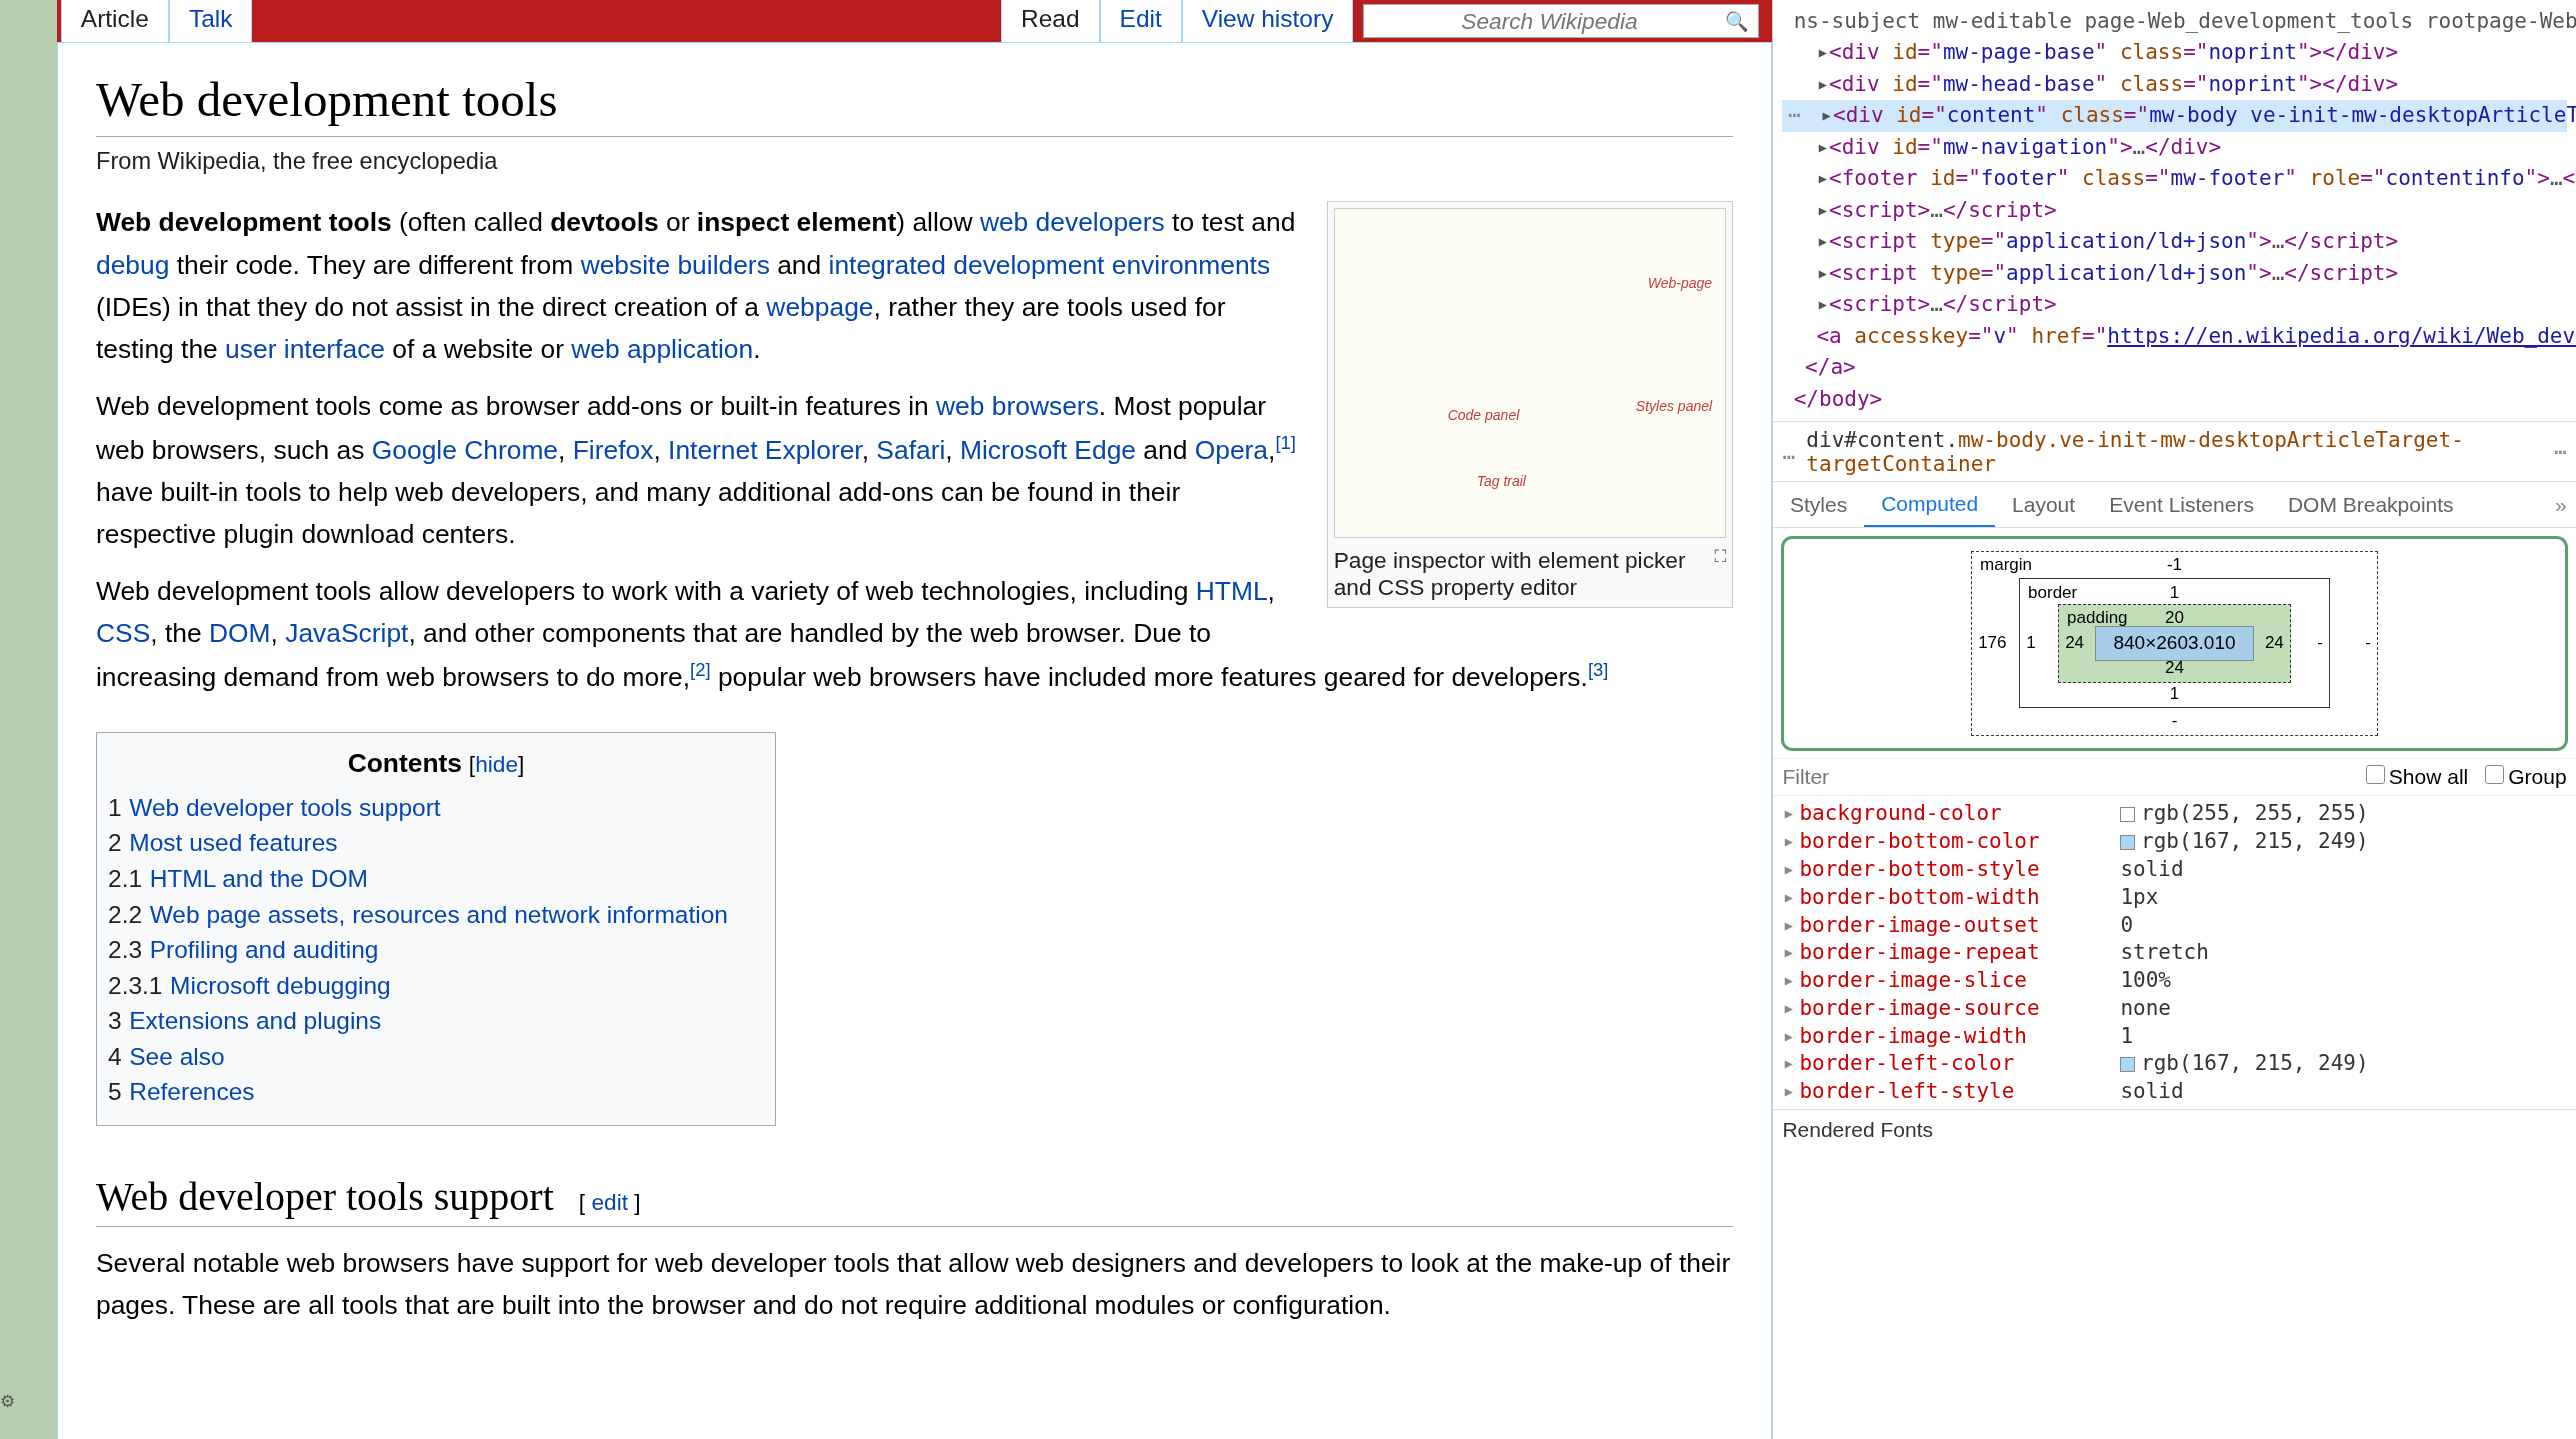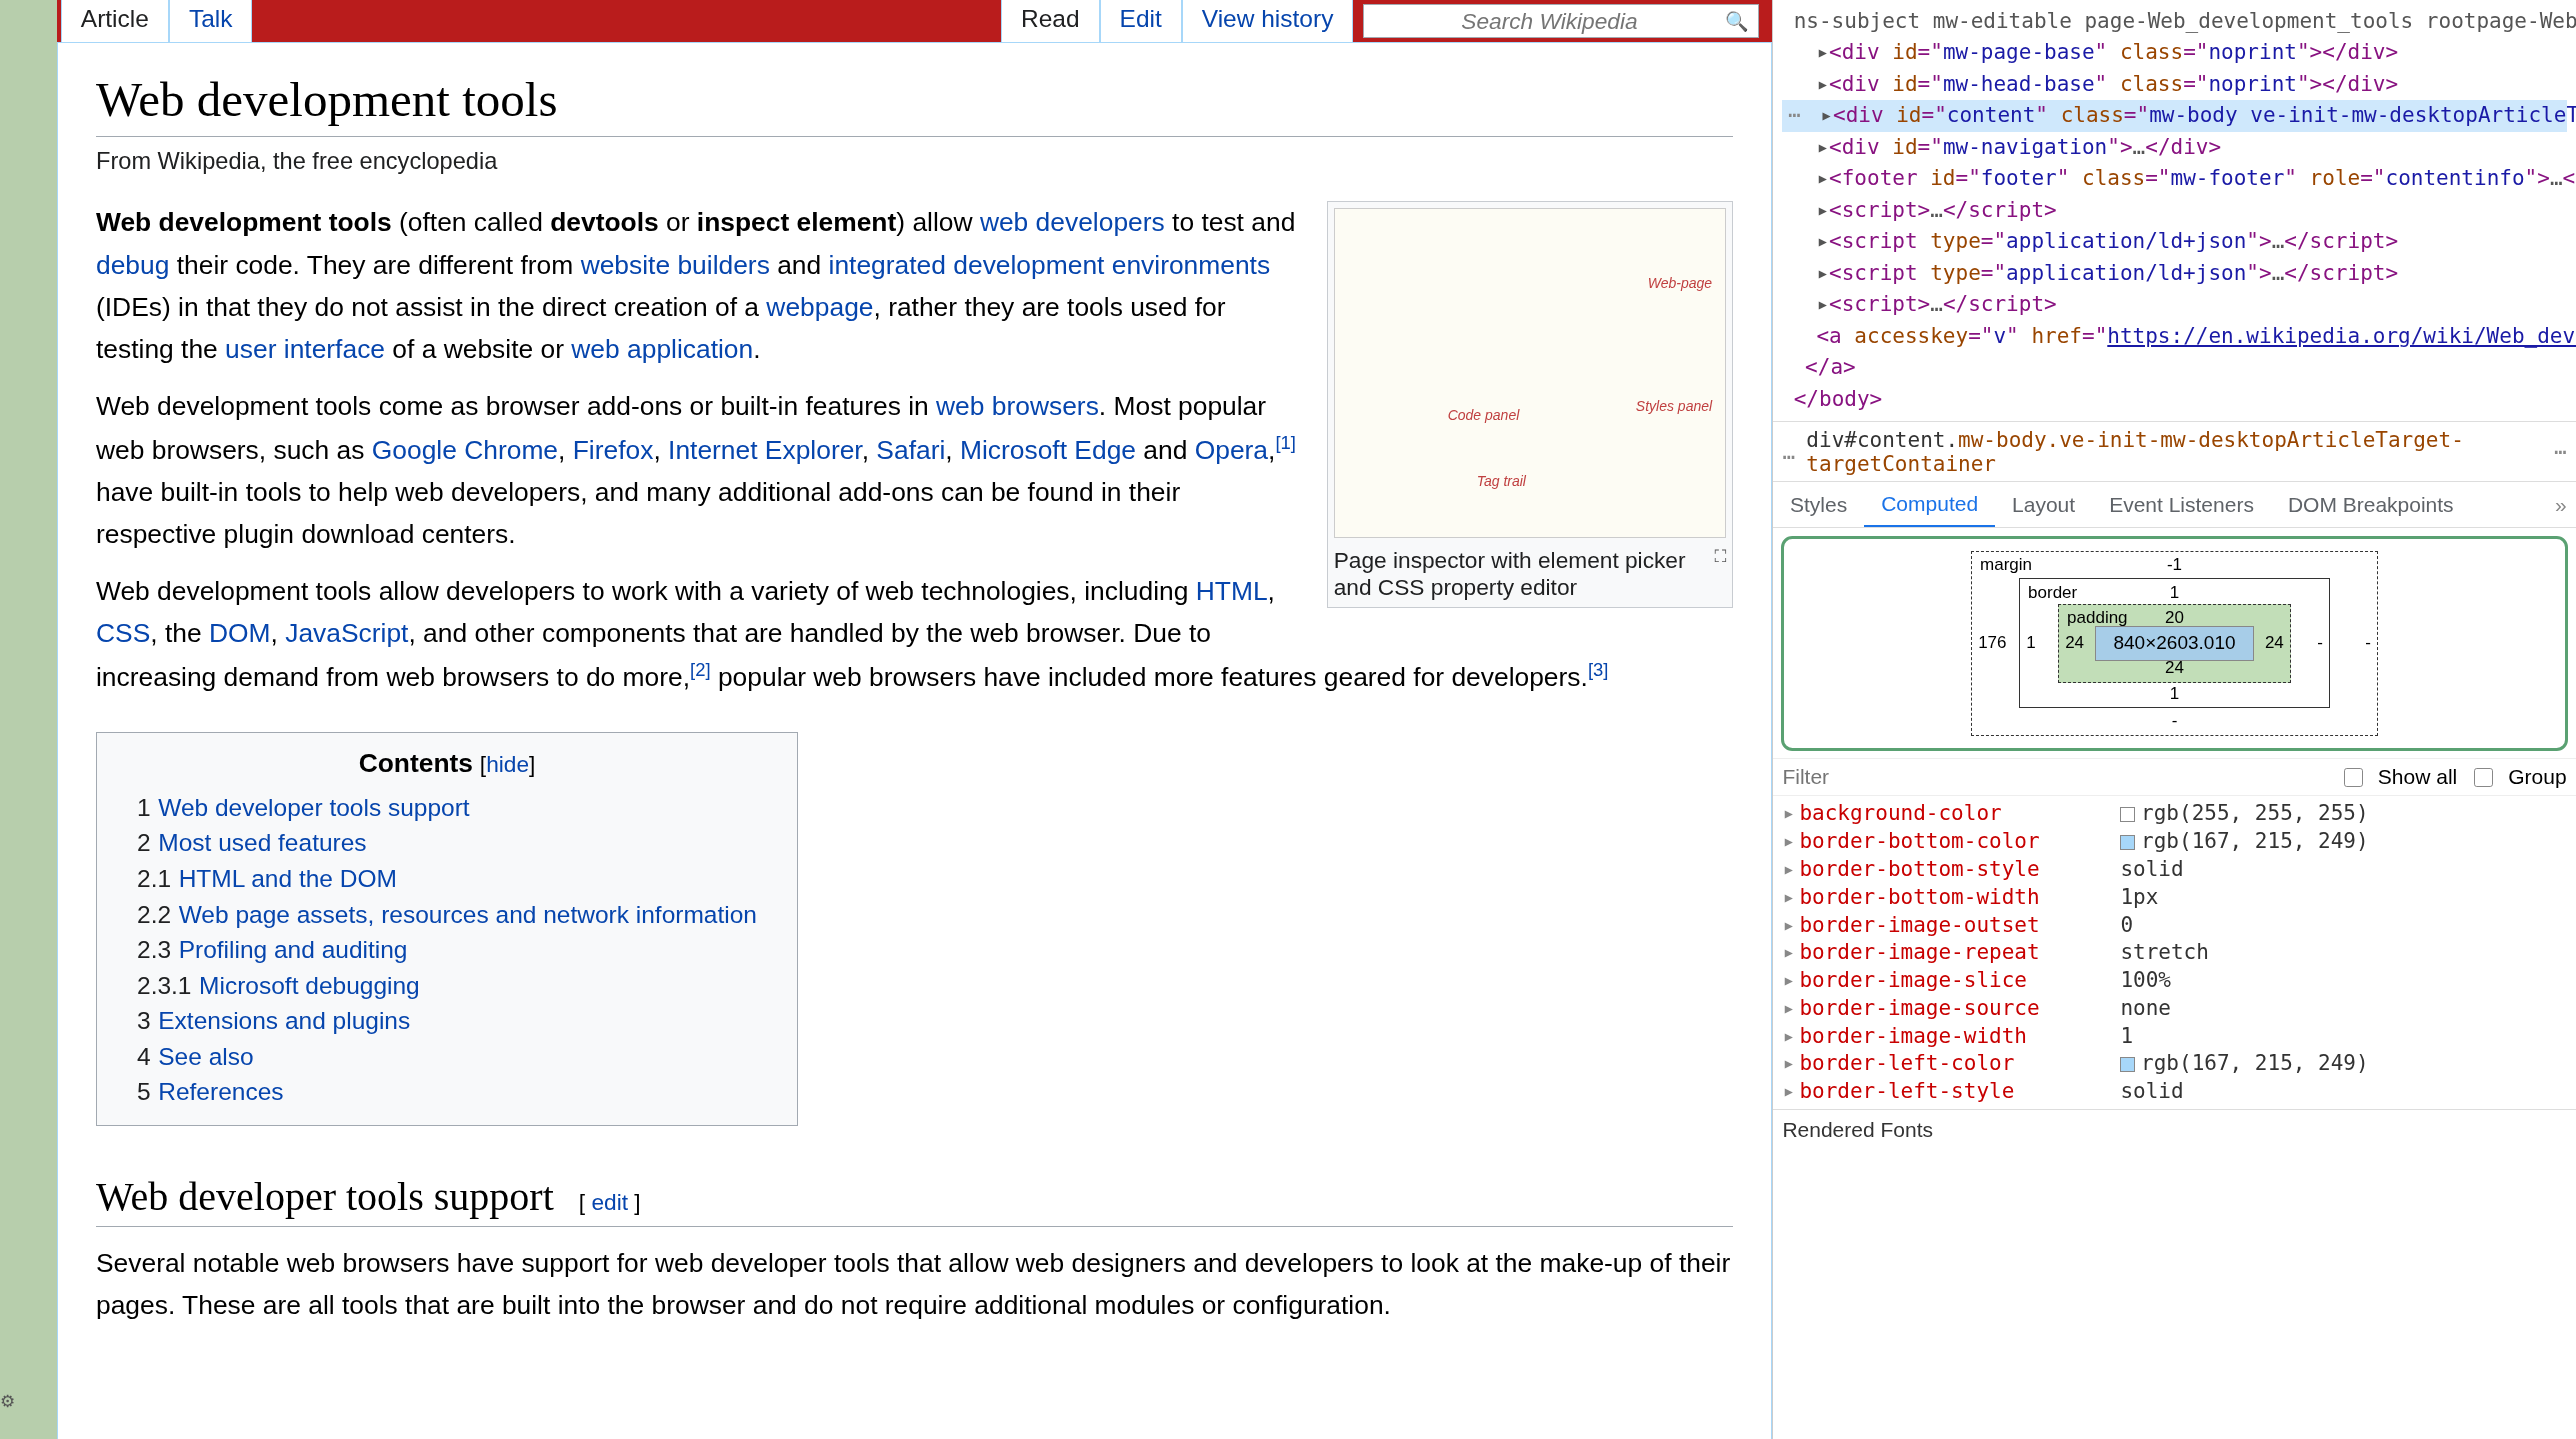--- a/index.html
+++ b/index.html
@@ -22,21 +22,21 @@
 .prose { font-size: 26.4px; line-height: 1.6; }
 .prose p { margin-bottom: 15px; }
 .prose b { font-weight: bold; }
 a.wlink { color: #0645ad; text-decoration: none; cursor: pointer; }
 .thumb { float: right; width: 406px; border: 0.9px solid #c8ccd1; padding: 5.7px; margin: 0 0 19px 28px; background: #f8f9fa; font-size: 22.7px; }
 .thumb-img { height: 330px; background: #fdfcf4; border: 0.9px solid #ccc; position: relative; margin-bottom: 9px; font-size: 14px; padding: 9.4px; }
 .thumb-label { color: #c04040; font-style: italic; position: absolute; }
 .thumb-cap { color: #202122; display: flex; align-items: flex-start; gap: 7.6px; }
 .enlarge-icon { margin-left: auto; font-size: 17px; color: #555; }
 sup { font-size: 0.7em; color: #0645ad; }
-.toc { border: 0.9px solid #a2a9b1; background: #f8f9fa; padding: 15px 40px; display: inline-block; margin: 19px 0; font-size: 24.5px; min-width: 680px; }
+.toc { border: 0.9px solid #a2a9b1; background: #f8f9fa; padding: 15px 11px; display: inline-block; margin: 19px 0; font-size: 24.5px; min-width: 680px; }
 .toc-title-row { text-align: center; margin-bottom: 11.3px; }
 .toc-title { font-weight: bold; font-size: 26.4px; }
 .toc-toggle { font-size: 22.7px; }
 .toc-list { list-style: none; }
 .toc-list li { padding: 3.8px 0; }
 .toc-num { color: #202122; margin-right: 7.6px; }
 .toc-text { color: #0645ad; }
 .toc-sub { padding-left: 38px; }
 .toc-sub2 { padding-left: 76px; }
 .section-h { font-family: 'Linux Libertine', Georgia, serif; font-size: 40px; font-weight: normal; border-bottom: 0.9px solid #a2a9b1; padding-bottom: 5.7px; margin: 28px 0 15px 0; }
@@ -67,21 +67,21 @@
 .bm-border { border: 1.9px solid #333; padding: 24.5px 38px; position: relative; background: #fff; }
 .bm-padding { border: 1.9px dashed #333; padding: 21px 36px; position: relative; background: #c2deb8; }
 .bm-content { border: 0.9px solid #888; padding: 5.7px 17px; background: #a7cde8; }
 .bm-label { position: absolute; top: 3.8px; left: 7.6px; font-size: 17px; }
 .bm-t { position: absolute; top: 3.8px; left: 50%; transform: translateX(-50%); font-size: 17px; }
 .bm-b { position: absolute; bottom: 3.8px; left: 50%; transform: translateX(-50%); font-size: 17px; }
 .bm-l { position: absolute; left: 5.7px; top: 50%; transform: translateY(-50%); font-size: 17px; }
 .bm-r { position: absolute; right: 5.7px; top: 50%; transform: translateY(-50%); font-size: 17px; }
 .filter-row { display: flex; align-items: center; padding: 5.7px 9.4px; border-top: 0.9px solid #eee; border-bottom: 0.9px solid #eee; font-family: sans-serif; font-size: 21px; }
 .filter-input { flex: 1; border: none; outline: none; color: #888; font-size: 21px; }
-.chk { display: flex; align-items: center; gap: 15px; margin-left: 17px; }
+.chk { display: flex; align-items: flex-start; gap: 4px; margin-left: 17px; }
 .chk-box { width: 19px; height: 19px; border: 1.9px solid #888; border-radius: 2.8px; }
 .props { padding: 3.8px 9.4px; overflow: hidden; }
 .prop-row { display: flex; align-items: center; padding: 1.9px 0; }
 .prop-arrow { color: #888; width: 17px; }
 .prop-name { color: #c80000; min-width: 321px; }
 .prop-swatch { width: 15px; height: 15px; border: 0.9px solid #888; display: inline-block; margin-right: 5.7px; vertical-align: middle; }
 .prop-val { color: #333; }
 .rendered-fonts { padding: 7.6px 9.4px; border-top: 0.9px solid #ddd; font-family: sans-serif; font-size: 21px; color: #333; }
 </style>
 </head>

